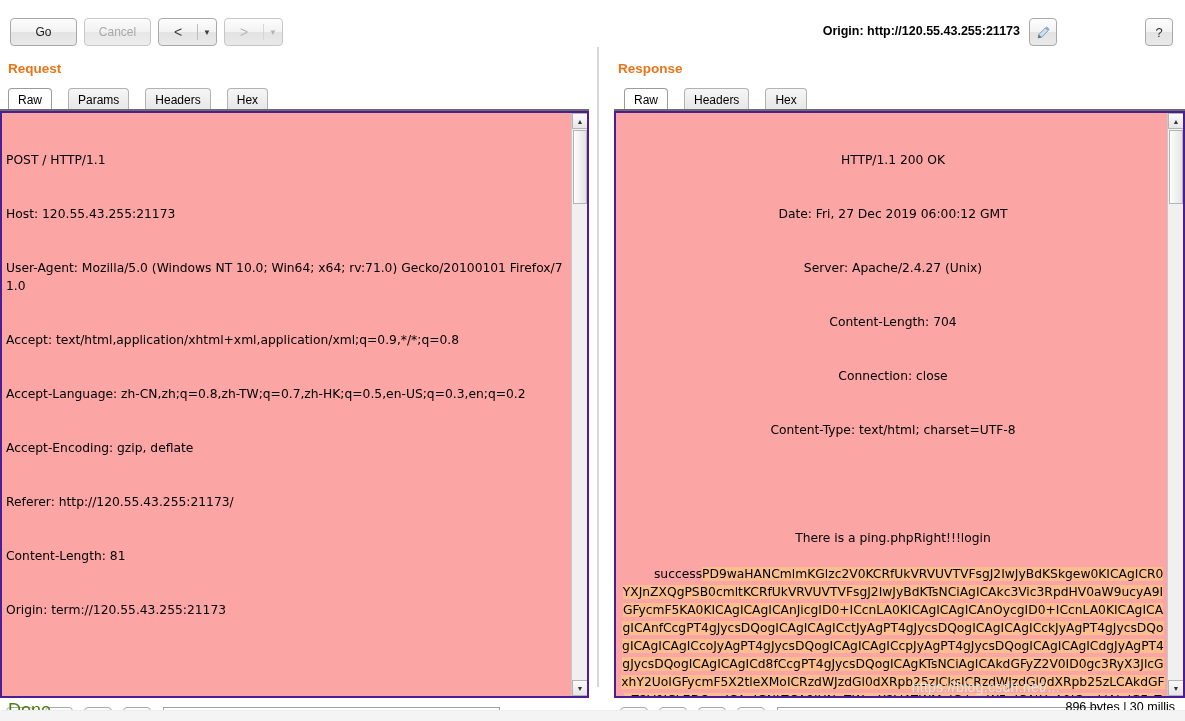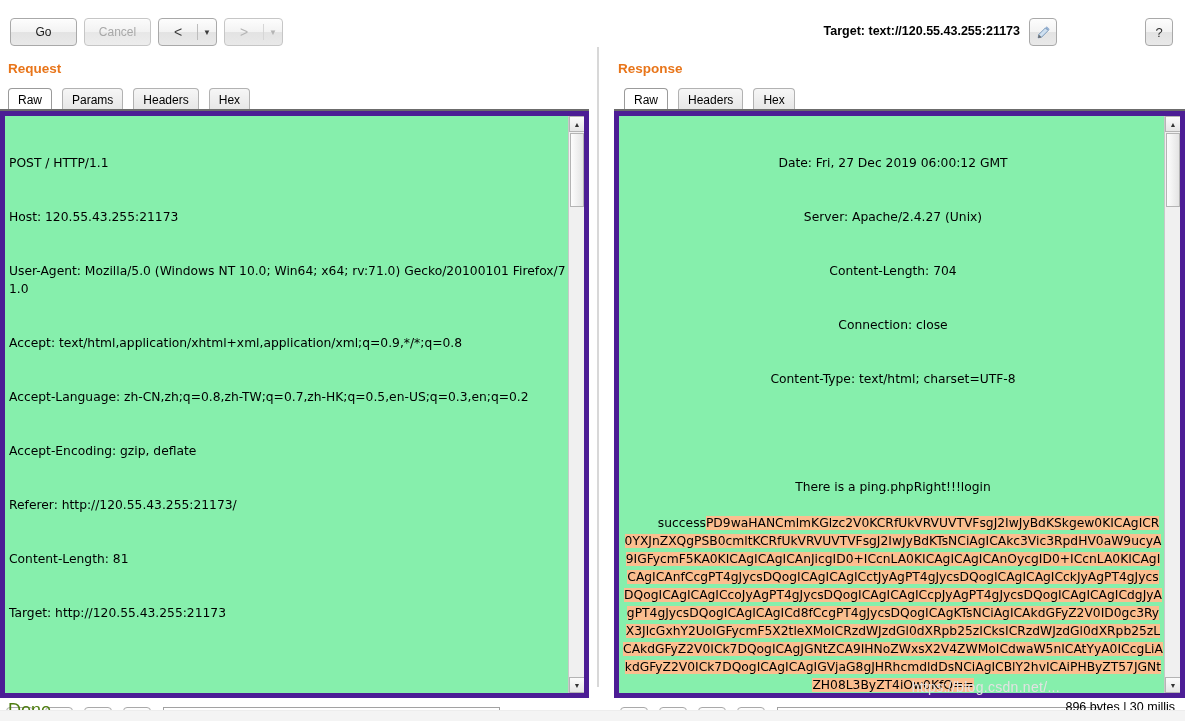--- a/index.html
+++ b/index.html
@@ -117,21 +117,21 @@
     left: 8px;
     height: 22px;
     display: flex;
     align-items: flex-end;
   }
   #response-pane .tabs { left: 18px; }
   .tab {
     box-sizing: border-box;
     height: 22px;
     padding: 0 9px;
-    margin-right: 10px;
+    margin-right: 16px;
     display: flex; align-items: center;
     font-size: 12px;
     color: #000;
     border: 1px solid #b2b2b2;
     border-bottom: none;
     border-radius: 4px 4px 0 0;
     background: linear-gradient(to bottom, #f6f6f6 0%, #e6e6e6 100%);
     cursor: default;
   }
   .tab.active {
@@ -146,22 +146,22 @@
     background: #6c6c6c;
   }
   #request-pane .tabs-underline  { left: 0; width: 589px; }
   #response-pane .tabs-underline { left: 8px; width: 571px; }
 
   
   .editor {
     position: absolute;
     box-sizing: border-box;
     top: 64px;
-    background: #86efac;
-    border: 5px solid #4c1d95;
+    background: #fca5a5;
+    border: 2px solid #4c1d95;
     overflow: hidden;
   }
   #request-editor  { left: 0;  width: 589px; height: 587px; }
   #response-editor { left: 8px; width: 571px; height: 587px; }
 
   .editor-text {
     position: absolute;
     left: 4px; top: 2px;
     right: 17px;
     font-family: "DejaVu Sans", sans-serif;
@@ -298,21 +298,21 @@
       <div class="split-sep"></div>
       <div class="split-arrow">▼</div>
     </div>
 
     <div class="split-btn disabled" id="fwd-btn">
       <div class="split-main">&gt;</div>
       <div class="split-sep"></div>
       <div class="split-arrow">▼</div>
     </div>
 
-    <div id="target-label">Target: text://120.55.43.255:21173</div>
+    <div id="target-label">Origin: http://120.55.43.255:21173</div>
 
     <div class="icon-btn" id="edit-btn">
       <svg width="15" height="15" viewBox="0 0 16 16" aria-hidden="true">
         <path d="M11.5 1.6l2.9 2.9-1.4 1.4-2.9-2.9z" fill="#8fa8c8" stroke="#4e6party" stroke-width="0"></path>
         <path d="M11.5 1.6l2.9 2.9-1.4 1.4-2.9-2.9z" fill="#9ab4d4"></path>
         <path d="M3.0 10.1l7.0-7.0 2.9 2.9-7.0 7.0-3.6 0.7z" fill="#cfe0f0" stroke="#5a7fa8" stroke-width="0.8"></path>
         <path d="M2.2 13.8l0.8-3.7 2.9 2.9z" fill="#6d6d6d"></path>
       </svg>
     </div>
     <div class="icon-btn" id="help-btn">?</div>
@@ -334,21 +334,21 @@
     <div class="editor" id="request-editor">
       <div class="editor-text">
         <span class="hdr-line">POST / HTTP/1.1</span>
         <span class="hdr-line">Host: 120.55.43.255:21173</span>
         <span class="hdr-line">User-Agent: Mozilla/5.0 (Windows NT 10.0; Win64; x64; rv:71.0) Gecko/20100101 Firefox/71.0</span>
         <span class="hdr-line">Accept: text/html,application/xhtml+xml,application/xml;q=0.9,*/*;q=0.8</span>
         <span class="hdr-line">Accept-Language: zh-CN,zh;q=0.8,zh-TW;q=0.7,zh-HK;q=0.5,en-US;q=0.3,en;q=0.2</span>
         <span class="hdr-line">Accept-Encoding: gzip, deflate</span>
         <span class="hdr-line">Referer: http://120.55.43.255:21173/</span>
         <span class="hdr-line">Content-Length: 81</span>
-        <span class="hdr-line">Target: http://120.55.43.255:21173</span>
+        <span class="hdr-line">Origin: term://120.55.43.255:21173</span>
         
         
         
         
         
       </div>
       <div class="vscroll">
         <div class="arrow up">▲</div>
         <div class="thumb"></div>
         <div class="arrow down">▼</div>
@@ -370,20 +370,21 @@
 
     <div class="tabs">
       <div class="tab active">Raw</div>
       <div class="tab">Headers</div>
       <div class="tab">Hex</div>
     </div>
     <div class="tabs-underline"></div>
 
     <div class="editor" id="response-editor">
       <div class="editor-text">
+        <span class="hdr-line">HTTP/1.1 200 OK</span>
         <span class="hdr-line">Date: Fri, 27 Dec 2019 06:00:12 GMT</span>
         <span class="hdr-line">Server: Apache/2.4.27 (Unix)</span>
         <span class="hdr-line">Content-Length: 704</span>
         <span class="hdr-line">Connection: close</span>
         <span class="hdr-line">Content-Type: text/html; charset=UTF-8</span>
         <span class="hdr-line">&nbsp;</span>
         <span class="hdr-line body-strong">There is a ping.phpRight!!!login</span>
         <span class="body-strong">success</span><span class="body-strong hl">PD9waHANCmlmKGlzc2V0KCRfUkVRVUVTVFsgJ2IwJyBdKSkgew0KICAgICR0YXJnZXQgPSB0cmltKCRfUkVRVUVTVFsgJ2IwJyBdKTsNCiAgICAkc3Vic3RpdHV0aW9ucyA9IGFycmF5KA0KICAgICAgICAnJicgID0+ICcnLA0KICAgICAgICAnOycgID0+ICcnLA0KICAgICAgICAnfCcgPT4gJycsDQogICAgICAgICctJyAgPT4gJycsDQogICAgICAgICckJyAgPT4gJycsDQogICAgICAgICcoJyAgPT4gJycsDQogICAgICAgICcpJyAgPT4gJycsDQogICAgICAgICdgJyAgPT4gJycsDQogICAgICAgICd8fCcgPT4gJycsDQogICAgKTsNCiAgICAkdGFyZ2V0ID0gc3RyX3JlcGxhY2UoIGFycmF5X2tleXMoICRzdWJzdGl0dXRpb25zICksICRzdWJzdGl0dXRpb25zLCAkdGFyZ2V0ICk7DQogICAgJGNtZCA9IHNoZWxsX2V4ZWMoICdwaW5nICAtYyA0ICcgLiAkdGFyZ2V0ICk7DQogICAgICAgIGVjaG8gJHRhcmdldDsNCiAgICBlY2hvICAiPHByZT57JGNtZH08L3ByZT4iOw0KfQ==</span>
       </div>
       <div class="vscroll">

